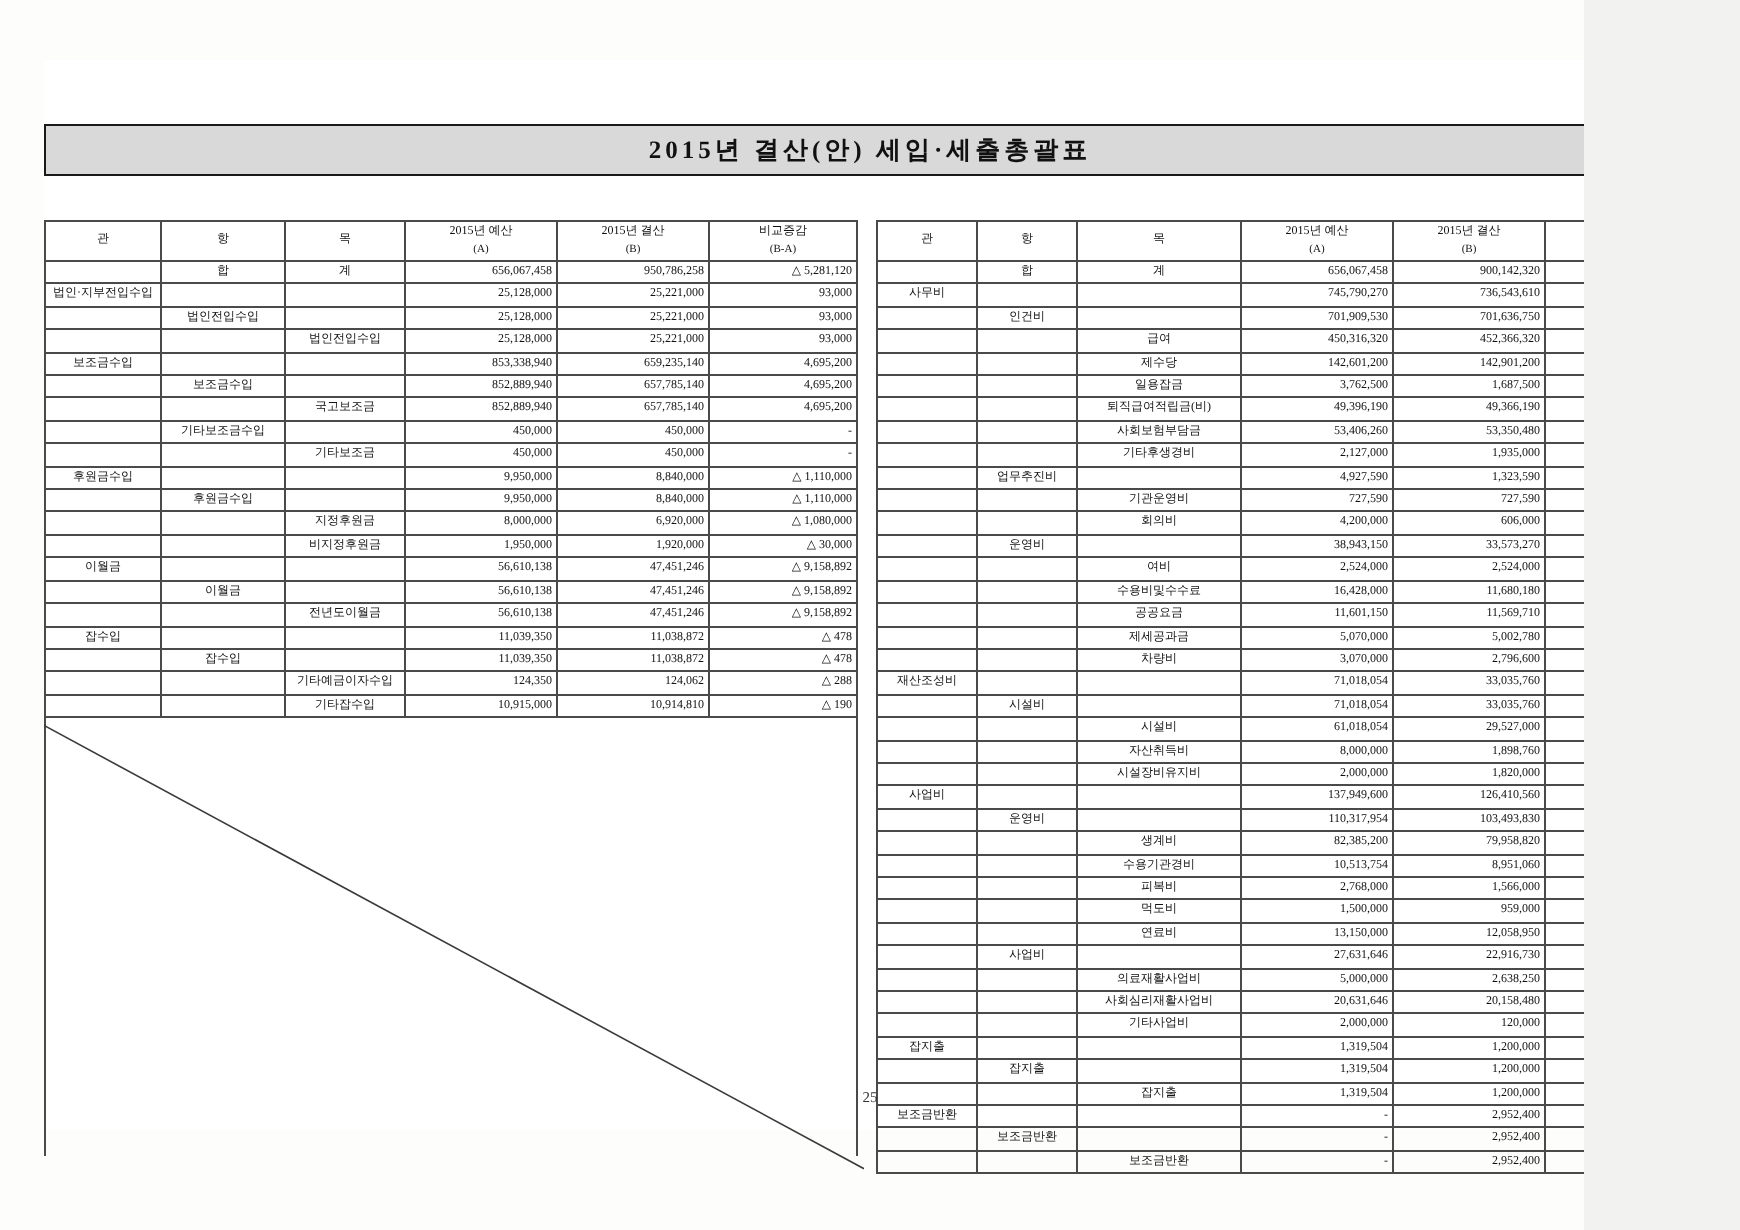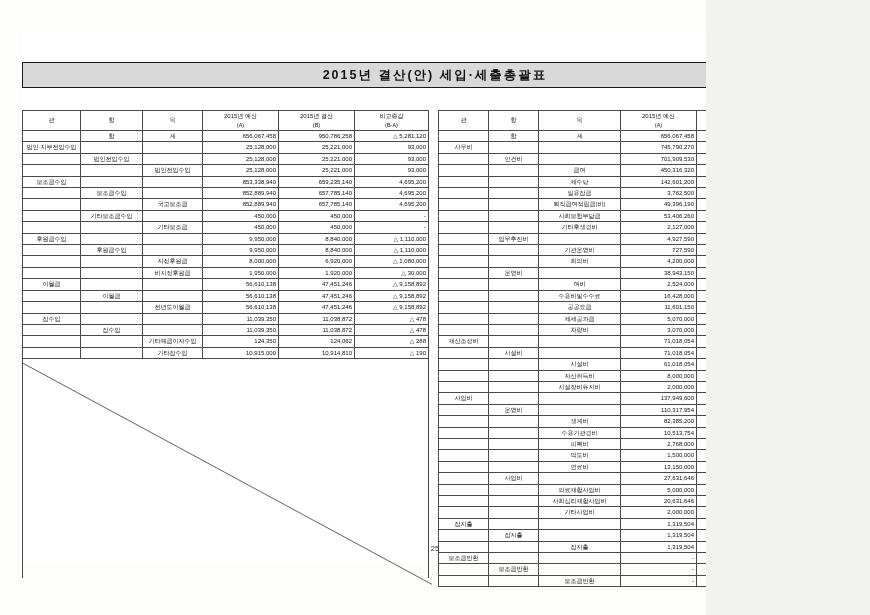--- a/index.html
+++ b/index.html
@@ -2,25 +2,25 @@
 <html><head>
 <meta charset="utf-8">
 <style>
   html, body {
     margin: 0;
     padding: 0;
     background: #f2f2f0;
   }
   .page {
     position: relative;
-    width: 706px;
+    width: 792px;
     height: 615px;
     background: #fdfdfb;
     box-sizing: border-box;
-    font-family: Liberation Sans, sans-serif;
+    font-family: Liberation Serif, serif;
     color: #101010;
     overflow: hidden;
     padding-left: 20px;
   }
   .sheet {
     position: absolute;
     left: 22px;
     top: 30px;
     width: 826px;
     height: 535px;

